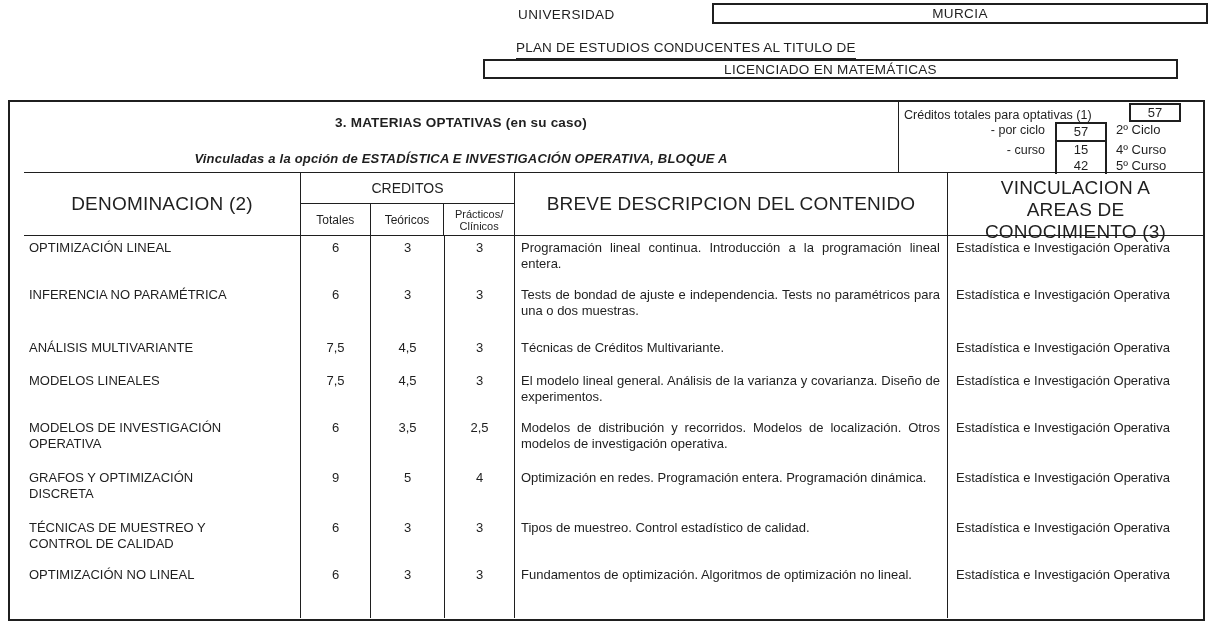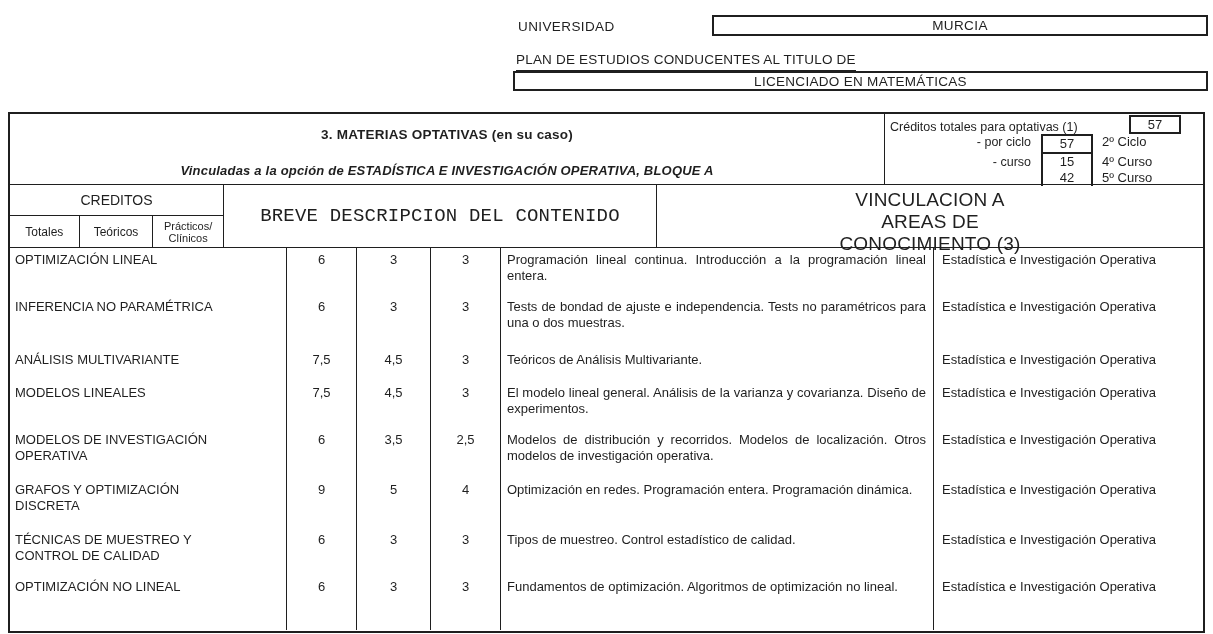--- a/index.html
+++ b/index.html
@@ -3,36 +3,36 @@
 <meta charset="utf-8">
 <style>
   :root{
     --ink:#1f1f1f;
     --paper:#ffffff;
     --w1:277px; --w2:70px; --w3:74px; --w4:70px; --w5:433px;
   }
   *{box-sizing:border-box; margin:0; padding:0;}
   html,body{width:1213px; height:634px; background:var(--paper);
     font-family:"Liberation Sans", sans-serif; color:var(--ink); overflow:hidden;}
-  .page{position:relative; width:1213px; height:478px;margin-top:12px;}
+  .page{position:relative; width:1213px; height:478px;}
 
   
   .univ-label{position:absolute; left:518px; top:7px; font-size:13.5px; letter-spacing:.4px;}
   .univ-box{position:absolute; left:712px; top:3px; width:496px; height:21px;
     border:2px solid var(--ink); display:flex; align-items:center; justify-content:center;
     font-size:13.5px; letter-spacing:.4px;}
   .plan-label{position:absolute; left:516px; top:40px; font-size:13.5px; letter-spacing:.2px;
     border-bottom:1.5px solid var(--ink); padding-bottom:3px;}
-  .degree-box{position:absolute; left:513px; top:59px; width:695px; height:20px;
+  .degree-box{position:absolute; left:483px; top:59px; width:695px; height:20px;
     border:2px solid var(--ink); display:flex; align-items:center; justify-content:center;
     font-size:13.5px; letter-spacing:.3px;}
 
   
   .doc-table{position:absolute; left:8px; top:100px; width:1197px; height:521px;
-    border:2px solid var(--ink); display:flex; flex-direction:column;}
+    border:2px solid var(--ink); display:flex; flex-direction:column;padding-left:14px;}
 
   
   .title-band{display:flex; height:71px; border-bottom:1.5px solid var(--ink);}
   .title-cell{width:875px; border-right:1.5px solid var(--ink);
     display:flex; flex-direction:column; align-items:center; padding-top:13px; gap:21px;}
   .title-main{font-size:13.5px; font-weight:bold; letter-spacing:.2px;}
   .title-sub{font-size:13px; font-weight:bold; letter-spacing:.2px;font-style:italic;}
 
   
   .credits-box{flex:1; font-size:12.5px; display:flex; flex-direction:column;}
@@ -53,21 +53,21 @@
     display:flex; align-items:center; justify-content:center;}
   .h-credits{width:214px; border-right:1.5px solid var(--ink); display:flex; flex-direction:column;}
   .h-credits-top{height:31px; border-bottom:1.5px solid var(--ink);
     display:flex; align-items:center; justify-content:center; font-size:14px;text-align:center;}
   .h-credits-sub{flex:1; display:flex;}
   .h-sub{display:flex; align-items:center; justify-content:center; font-size:12px; line-height:12px;}
   .h-tot{width:var(--w2); border-right:1.5px solid var(--ink);}
   .h-teo{width:var(--w3); border-right:1.5px solid var(--ink);}
   .h-pra{width:var(--w4); font-size:11px; padding:0 4px;}
   .h-desc{width:var(--w5); border-right:1.5px solid var(--ink);
-    display:flex; align-items:center; justify-content:center;font-family:Liberation Mono, monospace;}
+    display:flex; align-items:center; justify-content:center;}
   .h-vinc{flex:1; padding-top:4px; display:flex; justify-content:center;}
   .h-vinc span{display:block; max-width:210px;}
 
   
   .tbody{flex:1; display:flex; flex-direction:column;}
   .trow{display:flex;}
   .c{padding-top:4px; font-size:13px; line-height:15.5px;}
   .c-denom{width:var(--w1); border-right:1.5px solid var(--ink); padding-left:5px; padding-right:58px;}
   .c-num{text-align:center; border-right:1.5px solid var(--ink);}
   .c-tot{width:var(--w2);} .c-teo{width:var(--w3);} .c-pra{width:var(--w4);}
@@ -111,20 +111,21 @@
           <div class="cr-val">15</div>
           <div class="cr-name">4º Curso</div>
           <div class="cr-label"></div>
           <div class="cr-val">42</div>
           <div class="cr-name">5º Curso</div>
         </div>
       </div>
     </div>
 
     <div class="hrow">
+      <div class="hcell h-denom">DENOMINACION (2)</div>
       <div class="h-credits">
         <div class="h-credits-top">CREDITOS</div>
         <div class="h-credits-sub">
           <div class="h-sub h-tot">Totales</div>
           <div class="h-sub h-teo">Teóricos</div>
           <div class="h-sub h-pra">Prácticos/ Clínicos</div>
         </div>
       </div>
       <div class="hcell h-desc">BREVE DESCRIPCION DEL CONTENIDO</div>
       <div class="hcell h-vinc">
@@ -150,21 +151,21 @@
         <div class="c c-num c-pra">3</div>
         <div class="c c-desc">Tests de bondad de ajuste e independencia. Tests no paramétricos para una o dos muestras.</div>
         <div class="c c-vinc">Estadística e Investigación Operativa</div>
       </div>
 
       <div class="trow rh2">
         <div class="c c-denom">ANÁLISIS MULTIVARIANTE</div>
         <div class="c c-num c-tot">7,5</div>
         <div class="c c-num c-teo">4,5</div>
         <div class="c c-num c-pra">3</div>
-        <div class="c c-desc">Teóricos de Análisis Multivariante.</div>
+        <div class="c c-desc">Técnicas de Créditos Multivariante.</div>
         <div class="c c-vinc">Estadística e Investigación Operativa</div>
       </div>
 
       <div class="trow rh3">
         <div class="c c-denom">MODELOS LINEALES</div>
         <div class="c c-num c-tot">7,5</div>
         <div class="c c-num c-teo">4,5</div>
         <div class="c c-num c-pra">3</div>
         <div class="c c-desc">El modelo lineal general. Análisis de la varianza y covarianza. Diseño de experimentos.</div>
         <div class="c c-vinc">Estadística e Investigación Operativa</div>

